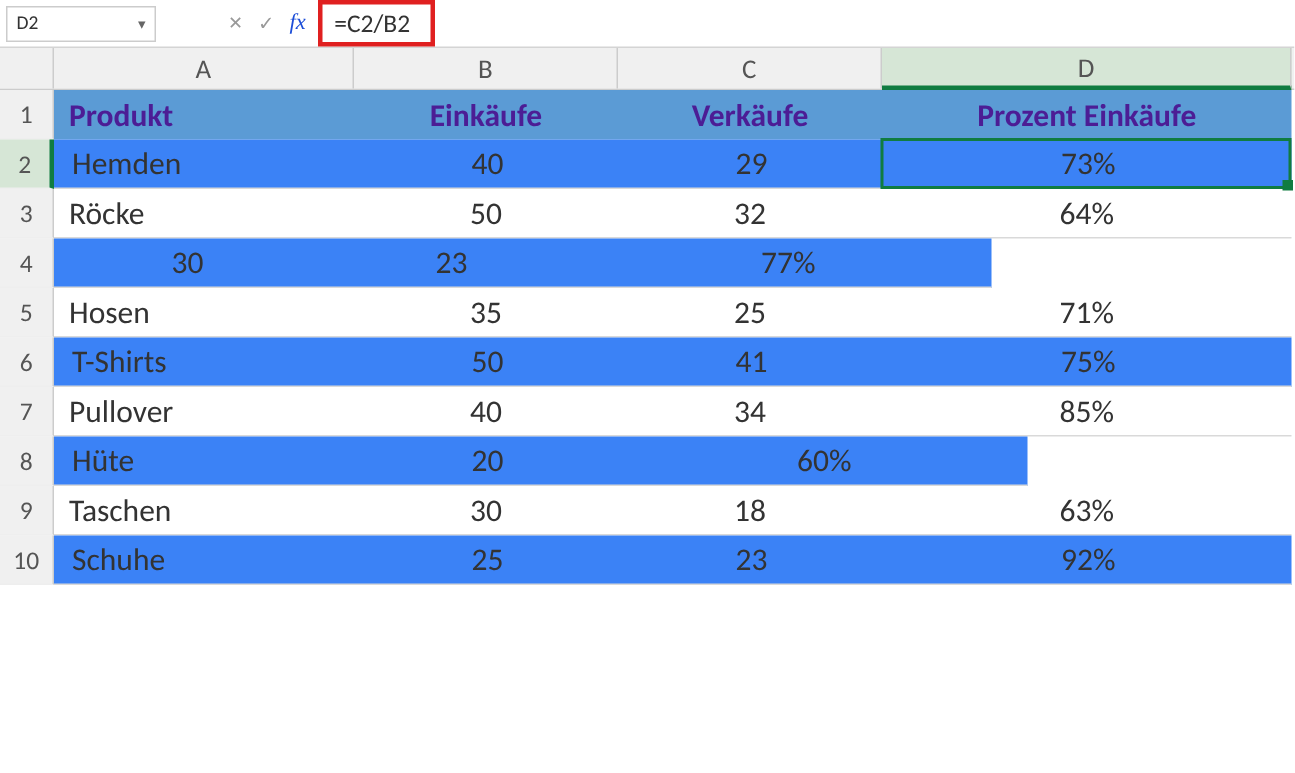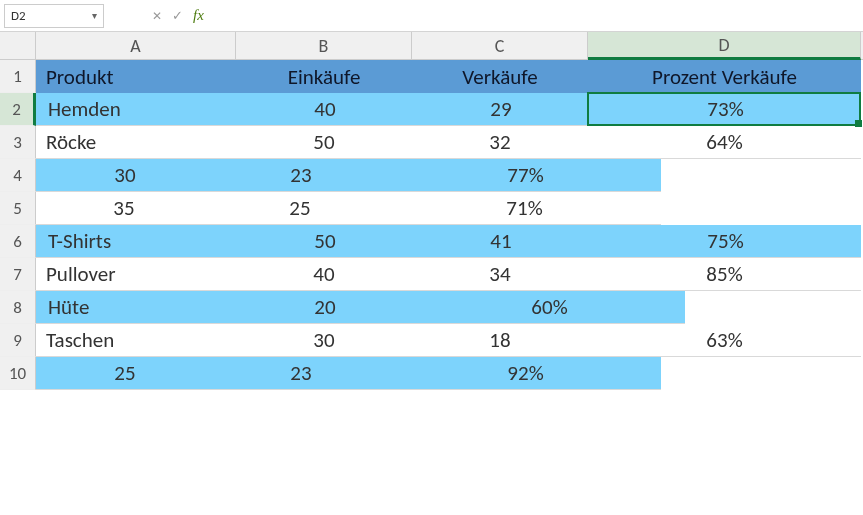--- a/index.html
+++ b/index.html
@@ -22,21 +22,21 @@
   padding: 0 6px;
   font-size: 13px;
   justify-content: space-between;
 }
 .name-box-dropdown { color: #666; font-size: 10px; }
 .fb-divider { width: 40px; }
 .fb-icons { display: flex; align-items: center; gap: 10px; padding: 0 8px; color: #999; }
 .fb-icon { font-size: 13px; font-style: italic; }
 .fb-x::before { content: "✕"; font-style: normal; font-size: 12px; }
 .fb-check::before { content: "✓"; font-style: normal; font-size: 13px; }
-.fb-fx { font-family: 'Times New Roman', serif; font-style: italic; font-size: 15px; color: #4d7c0f; }
+.fb-fx { font-family: 'Times New Roman', serif; font-style: italic; font-size: 15px; color: #1d4ed8; }
 .formula-input-wrap { display: flex; align-items: center; }
 .formula-highlight {
   border: 3px solid #e02020;
   padding: 2px 14px 2px 8px;
   font-size: 17px;
   font-family: 'Calibri', sans-serif;
 }
 
 .grid-wrap { position: relative; }
 .col-headers { display: flex; height: 28px; background: #f0f0f0; border-bottom: 1px solid #ccc; }
@@ -52,22 +52,22 @@
 .row-h {
   width: 36px; display: flex; align-items: center; justify-content: center;
   border-right: 1px solid #ccc; border-bottom: 1px solid #eee;
   background: #f0f0f0; color: #555; font-size: 17px; flex-shrink: 0;
 }
 .row-h.sel { background: #d6e6d6; border-right: 3px solid #107c41; }
 .cell {
   display: flex; align-items: center; height: 100%;
   padding: 0 10px; font-size: 21px; border-bottom: 1px solid #d9d9d9;
 }
-.hdr { background: #5b9bd5; color: #0f172a; font-weight: 400; font-size: 21px; border-bottom: 0; }
-.alt { background: #7dd3fc; padding-left: 12px; }
+.hdr { background: #5b9bd5; color: #4c1d95; font-weight: 700; font-size: 21px; border-bottom: 0; }
+.alt { background: #3b82f6; padding-left: 12px; }
 .num { justify-content: center; }
 .txt { justify-content: flex-start; }
 
 .selected-cell {
   position: absolute;
   border: 2px solid #107c41;
   pointer-events: none;
   z-index: 5;
 }
 .fill-handle {
@@ -89,37 +89,40 @@
   <div class="name-box">
     <span>D2</span>
     <span class="name-box-dropdown">▾</span>
   </div>
   <div class="fb-divider"></div>
   <div class="fb-icons">
     <span class="fb-icon fb-x"></span>
     <span class="fb-icon fb-check"></span>
     <span class="fb-fx">fx</span>
   </div>
+  <div class="formula-input-wrap">
+    <span class="formula-highlight">=C2/B2</span>
+  </div>
 </div>
 
 <div class="grid-wrap">
   <div class="col-headers">
     <div class="corner"></div>
     <div class="col-h cA">A</div>
     <div class="col-h cB">B</div>
     <div class="col-h cC">C</div>
     <div class="col-h cD sel">D</div>
   </div>
 
   <div class="grid-row">
     <div class="row-h">1</div>
     <div class="cell hdr cA txt">Produkt</div>
     <div class="cell hdr cB num">Einkäufe</div>
     <div class="cell hdr cC num">Verkäufe</div>
-    <div class="cell hdr cD num">Prozent Verkäufe</div>
+    <div class="cell hdr cD num">Prozent Einkäufe</div>
   </div>
 
   <div class="grid-row">
     <div class="row-h sel">2</div>
     <div class="cell alt cA txt">Hemden</div>
     <div class="cell alt cB num">40</div>
     <div class="cell alt cC num">29</div>
     <div class="cell alt cD num" style="position:relative;">73%</div>
   </div>
 
@@ -133,20 +136,21 @@
 
   <div class="grid-row">
     <div class="row-h">4</div>
     <div class="cell alt cB num">30</div>
     <div class="cell alt cC num">23</div>
     <div class="cell alt cD num">77%</div>
   </div>
 
   <div class="grid-row">
     <div class="row-h">5</div>
+    <div class="cell cA txt">Hosen</div>
     <div class="cell cB num">35</div>
     <div class="cell cC num">25</div>
     <div class="cell cD num">71%</div>
   </div>
 
   <div class="grid-row">
     <div class="row-h">6</div>
     <div class="cell alt cA txt">T-Shirts</div>
     <div class="cell alt cB num">50</div>
     <div class="cell alt cC num">41</div>
@@ -171,20 +175,21 @@
   <div class="grid-row">
     <div class="row-h">9</div>
     <div class="cell cA txt">Taschen</div>
     <div class="cell cB num">30</div>
     <div class="cell cC num">18</div>
     <div class="cell cD num">63%</div>
   </div>
 
   <div class="grid-row">
     <div class="row-h">10</div>
+    <div class="cell alt cA txt">Schuhe</div>
     <div class="cell alt cB num">25</div>
     <div class="cell alt cC num">23</div>
     <div class="cell alt cD num">92%</div>
   </div>
 
   <div class="selected-cell" style="left:587px; top:60px; width:274px; height:34px;">
     <div class="fill-handle"></div>
   </div>
 </div>
 

